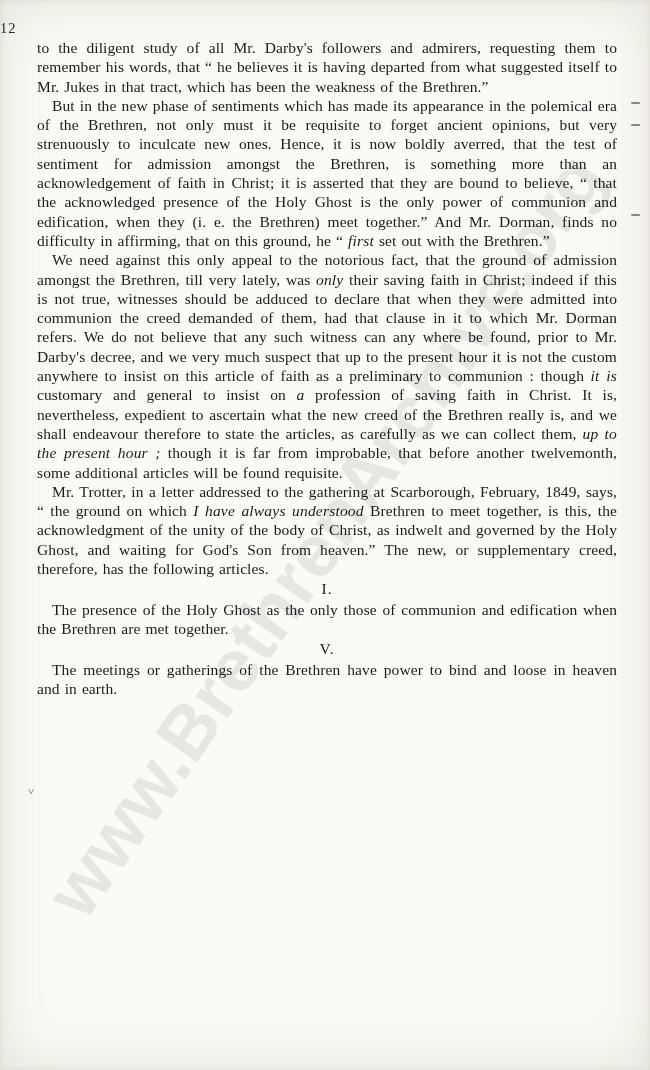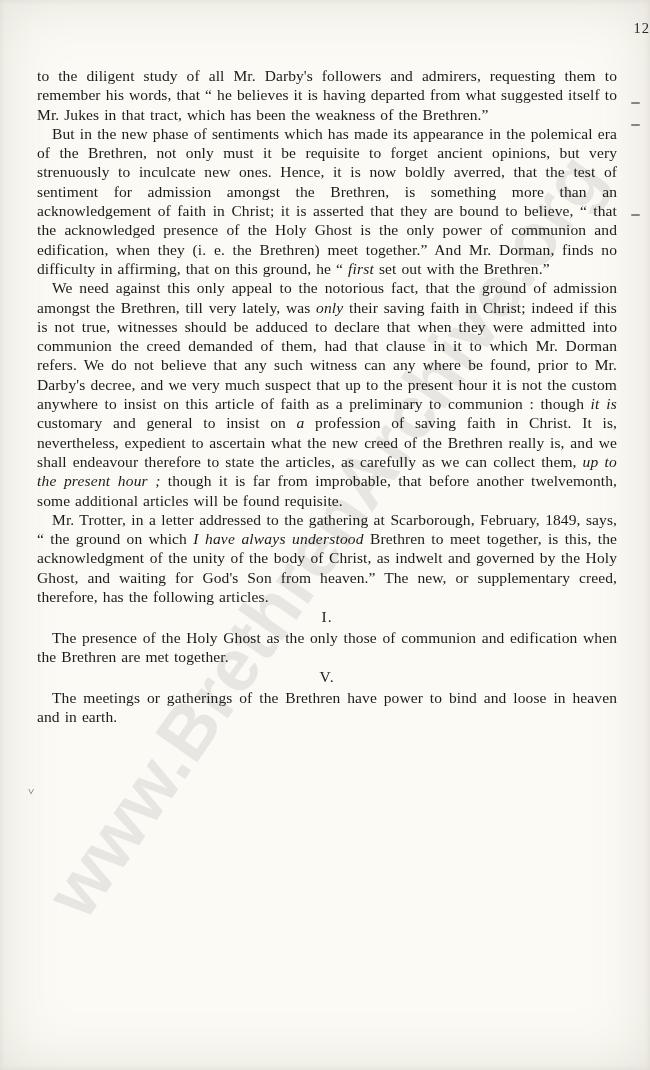--- a/index.html
+++ b/index.html
@@ -19,28 +19,28 @@
     position: absolute;
     inset: 0;
     pointer-events: none;
     box-shadow: inset 0 0 60px rgba(120,115,100,0.18), inset 0 0 6px rgba(120,115,100,0.12);
   }
   .page-number {
     position: absolute;
     top: 20px;
     left: 0;
     width: 100%;
-    text-align: right;
+    text-align: left;
     font-size: 14.5px;
     letter-spacing: 1px;
     color: #222;
   }
   .page-text {
     position: absolute;
-    top: 66px;
+    top: 38px;
     left: 37px;
     right: 33px;
     text-align: justify;
     font-size: 15.5px;
     line-height: 19.3px;
     letter-spacing: 0.1px;
     word-spacing: 1px;
   }
   .page-text p {
     margin: 0;

